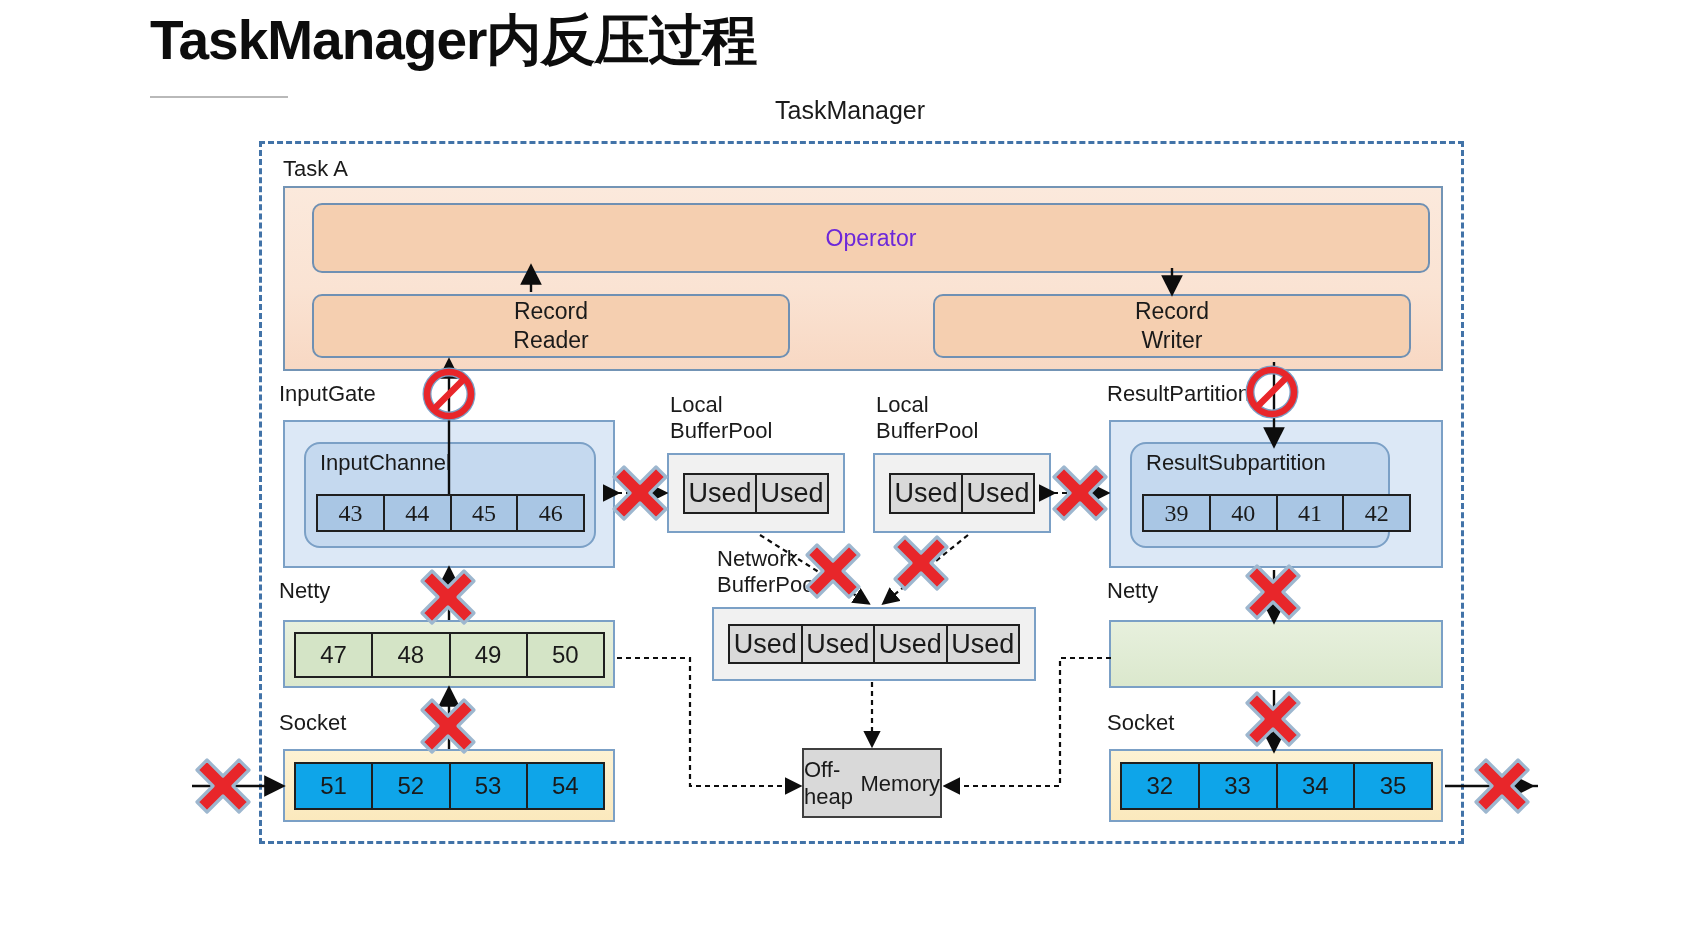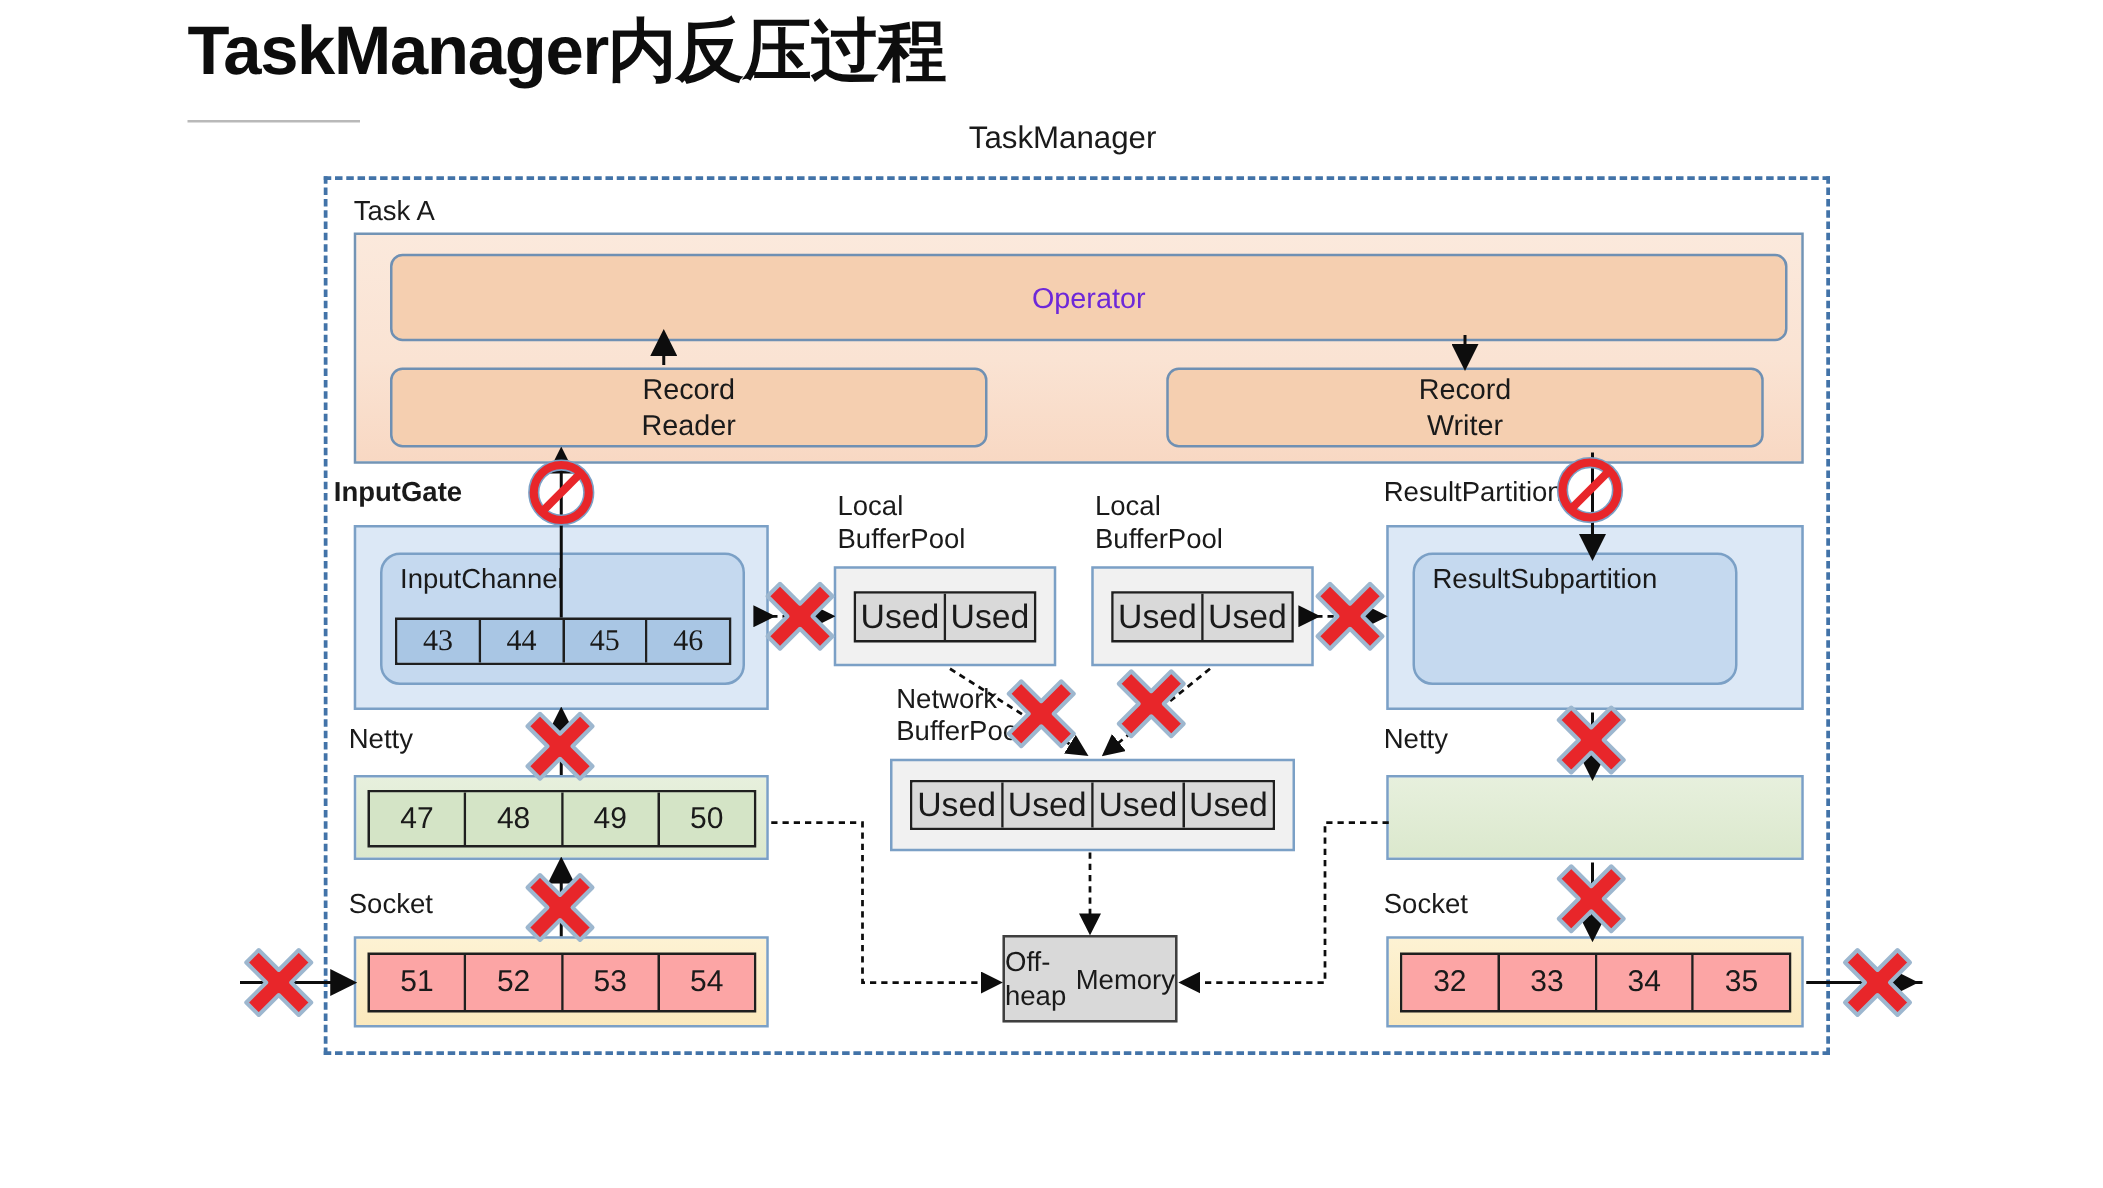--- a/index.html
+++ b/index.html
@@ -77,21 +77,21 @@
   
   .strip{position:absolute;display:flex;box-sizing:border-box;border:2px solid #1f1f1f;}
   .strip .cell{
     flex:1 1 0;display:flex;align-items:center;justify-content:center;
     font-size:24px;color:#1a1a1a;border-right:2px solid #1f1f1f;box-sizing:border-box;
   }
   .strip .cell:last-child{border-right:none;}
   .cell.blue{background:#a9c6e4;font-family:Liberation Serif, serif;}
   .cell.green{background:#d4e4c6;}
   .cell.green.empty{background:#d4e4c6;}
-  .cell.yellow{background:#fca5a5;}
+  .cell.yellow{background:#0ea5e9;}
   .cell.gray{background:#d9d9d9;font-size:27px;}
 
   
   .netty-wrap{
     position:absolute;background:linear-gradient(180deg,#e7f0dd 0%,#dbe8cd 100%);
     border:2px solid #7ba0c6;box-sizing:border-box;
   }
   .socket-wrap{
     position:absolute;background:linear-gradient(180deg,#fdf2d3 0%,#fbe9bd 100%);
     border:2px solid #7ba0c6;box-sizing:border-box;
@@ -130,21 +130,21 @@
   <div class="op-box">Operator</div>
   <div class="rr-box">
     <span>Record</span>
     <span>Reader</span>
   </div>
   <div class="rw-box">
     <span>Record</span>
     <span>Writer</span>
   </div>
 
-  <div class="lbl" style="left:267px;top:381px;font-weight:bold;">InputGate</div>
+  <div class="lbl" style="left:279px;top:381px;">InputGate</div>
   <div class="gate-panel" style="left:283px;top:420px;width:332px;height:148px;"></div>
   <div class="gate-inner" style="left:304px;top:442px;width:292px;height:106px;">
     <span class="inner-title">InputChannel</span>
   </div>
   <div class="strip" style="left:316px;top:494px;width:269px;height:38px;">
     <div class="cell blue">43</div>
     <div class="cell blue">44</div>
     <div class="cell blue">45</div>
     <div class="cell blue">46</div>
   </div>
@@ -164,20 +164,26 @@
     <div class="cell yellow">51</div>
     <div class="cell yellow">52</div>
     <div class="cell yellow">53</div>
     <div class="cell yellow">54</div>
   </div>
 
   <div class="lbl" style="left:1107px;top:381px;">ResultPartition</div>
   <div class="gate-panel" style="left:1109px;top:420px;width:334px;height:148px;"></div>
   <div class="gate-inner" style="left:1130px;top:442px;width:260px;height:106px;">
     <span class="inner-title">ResultSubpartition</span>
+  </div>
+  <div class="strip" style="left:1142px;top:494px;width:269px;height:38px;">
+    <div class="cell blue">39</div>
+    <div class="cell blue">40</div>
+    <div class="cell blue">41</div>
+    <div class="cell blue">42</div>
   </div>
 
   <div class="lbl" style="left:1107px;top:578px;">Netty</div>
   <div class="netty-wrap" style="left:1109px;top:620px;width:334px;height:68px;"></div>
 
   <div class="lbl" style="left:1107px;top:710px;">Socket</div>
   <div class="socket-wrap" style="left:1109px;top:749px;width:334px;height:73px;"></div>
   <div class="strip" style="left:1120px;top:762px;width:313px;height:48px;">
     <div class="cell yellow">32</div>
     <div class="cell yellow">33</div>

